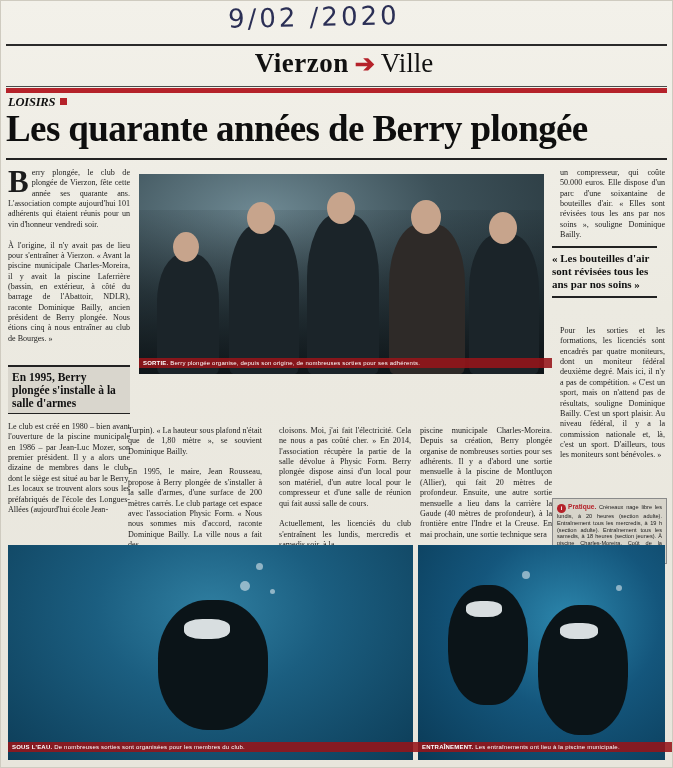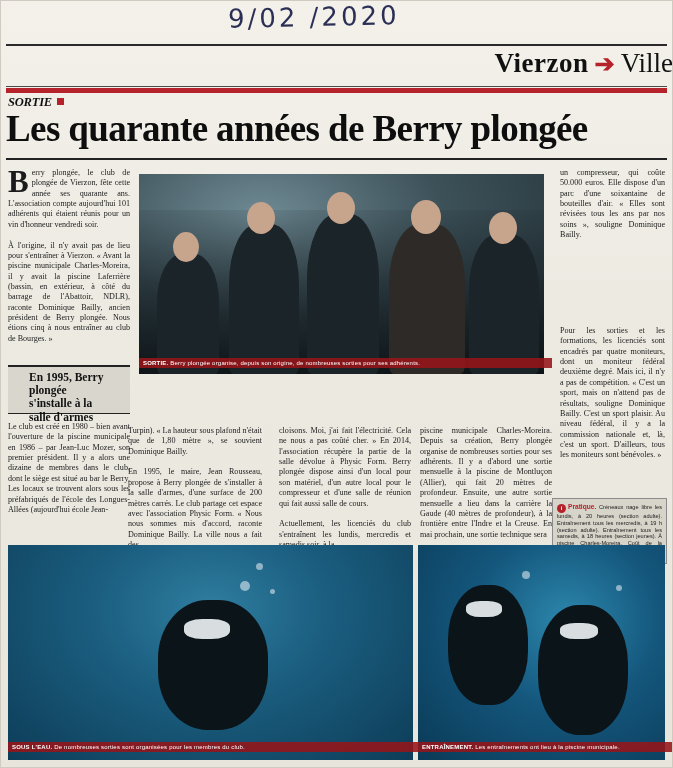--- a/index.html
+++ b/index.html
@@ -28,21 +28,21 @@
   .rule-top{
     position:absolute;left:6px;right:6px;top:44px;height:2px;background:#2a2a2a;
   }
   .rule-thin{
     position:absolute;left:6px;right:6px;top:86px;height:1px;background:#4a4a4a;
   }
   .redbar{
     position:absolute;left:6px;right:6px;top:88px;height:5px;background:#b5222a;
   }
   .masthead{
-    position:absolute;top:48px;left:0;right:0;text-align:right;
+    position:absolute;top:48px;left:0;right:0;text-align:center;
     font-family:"Liberation Serif", serif;
     margin-left:15px;
   }
   .masthead .city{
     font-size:27px;font-weight:700;color:#111;letter-spacing:.5px;
   }
   .masthead .arrow{
     color:#b5222a;font-size:24px;margin:0 6px;font-weight:700;
   }
   .masthead .ville{
@@ -106,21 +106,21 @@
   }
   .cap-label{font-weight:700;}
   
   .cap-main{left:139px;top:358px;width:405px;}
   
   .subbox{
     position:absolute;left:8px;top:365px;width:122px;height:46px;
     background:#d9d6cd;border-top:2px solid #222;border-bottom:1px solid #222;
   }
   .subbox .t{
-    font-size:11.5px;font-weight:700;line-height:1.15;padding:4px 21px;color:#111;
+    font-size:11.5px;font-weight:700;line-height:1.15;padding:4px 4px;color:#111;
   }
   
   .pullquote{
     position:absolute;left:552px;top:246px;width:105px;
     border-top:2px solid #222;border-bottom:2px solid #222;
     padding:4px 0;font-size:11px;font-weight:700;line-height:1.2;color:#111;
   }
   
   .infobox{
     position:absolute;left:552px;top:498px;width:105px;height:58px;
@@ -166,21 +166,21 @@
   <div class="rule-top"></div>
 
   <div class="masthead">
     <span class="city">Vierzon</span><span class="arrow">➔</span><span class="ville">Ville</span>
   </div>
 
   <div class="rule-thin"></div>
   <div class="redbar"></div>
 
   <div class="kicker">
-    <span class="loisirs">SORTIE</span>
+    <span class="loisirs">LOISIRS</span>
     <span class="sq"></span>
   </div>
 
   <div class="headline">Les quarante années de Berry plongée</div>
   <div class="rule-under-head"></div>
 
   <div class="photo-main">
     <div class="pm-sky"></div>
     <div class="pm-people"></div>
     <div class="pm-fig" style="left:18px;width:62px;height:120px;"></div>
@@ -218,20 +218,21 @@
 
     <div class="col c5" style="top:0;">un compresseur, qui coûte 50.000 euros. Elle dispose d'un parc d'une soixantaine de bouteilles d'air. « Elles sont révisées tous les ans par nos soins », souligne Dominique Bailly.</div>
     <div class="col c5" style="top:158px;">Pour les sorties et les formations, les licenciés sont encadrés par quatre moniteurs, dont un moniteur fédéral deuxième degré. Mais ici, il n'y a pas de compétition. « C'est un sport, mais on n'attend pas de résultats, souligne Dominique Bailly. C'est un sport plaisir. Au niveau fédéral, il y a la commission nationale et, là, c'est un sport. D'ailleurs, tous les moniteurs sont bénévoles. »</div>
   </div>
 
   <div class="subbox">
     <div class="t">En 1995, Berry plongée s'installe à la salle d'armes</div>
   </div>
   <div class="col c1" style="position:absolute;left:8px;top:422px;width:122px;">Le club est créé en 1980 – bien avant l'ouverture de la piscine municipale en 1986 – par Jean-Luc Mozer, son premier président. Il y a alors une dizaine de membres dans le club, dont le siège est situé au bar le Berry. Les locaux se trouvent alors sous les préfabriqués de l'école des Longues-Allées (aujourd'hui école Jean-</div>
 
+  <div class="pullquote">« Les bouteilles d'air sont révisées tous les ans par nos soins »</div>
 
   <div class="infobox">
     <span class="dot">i</span><span class="ttl">Pratique.</span>
     <span>Créneaux nage libre les lundis, à 20 heures (section adulte). Entraînement tous les mercredis, à 19 h (section adulte). Entraînement tous les samedis, à 18 heures (section jeunes). À piscine Charles-Moreira. Coût de la licence : 165 euros (pour adultes). Site internet : www.berryplongee.fr</span>
   </div>
 
   <div class="photo-bl">
     <div class="bl-water"></div>
     <div class="diver" style="left:150px;top:55px;width:110px;height:130px;"></div>
     <div class="mask" style="left:176px;top:74px;width:46px;height:20px;"></div>

